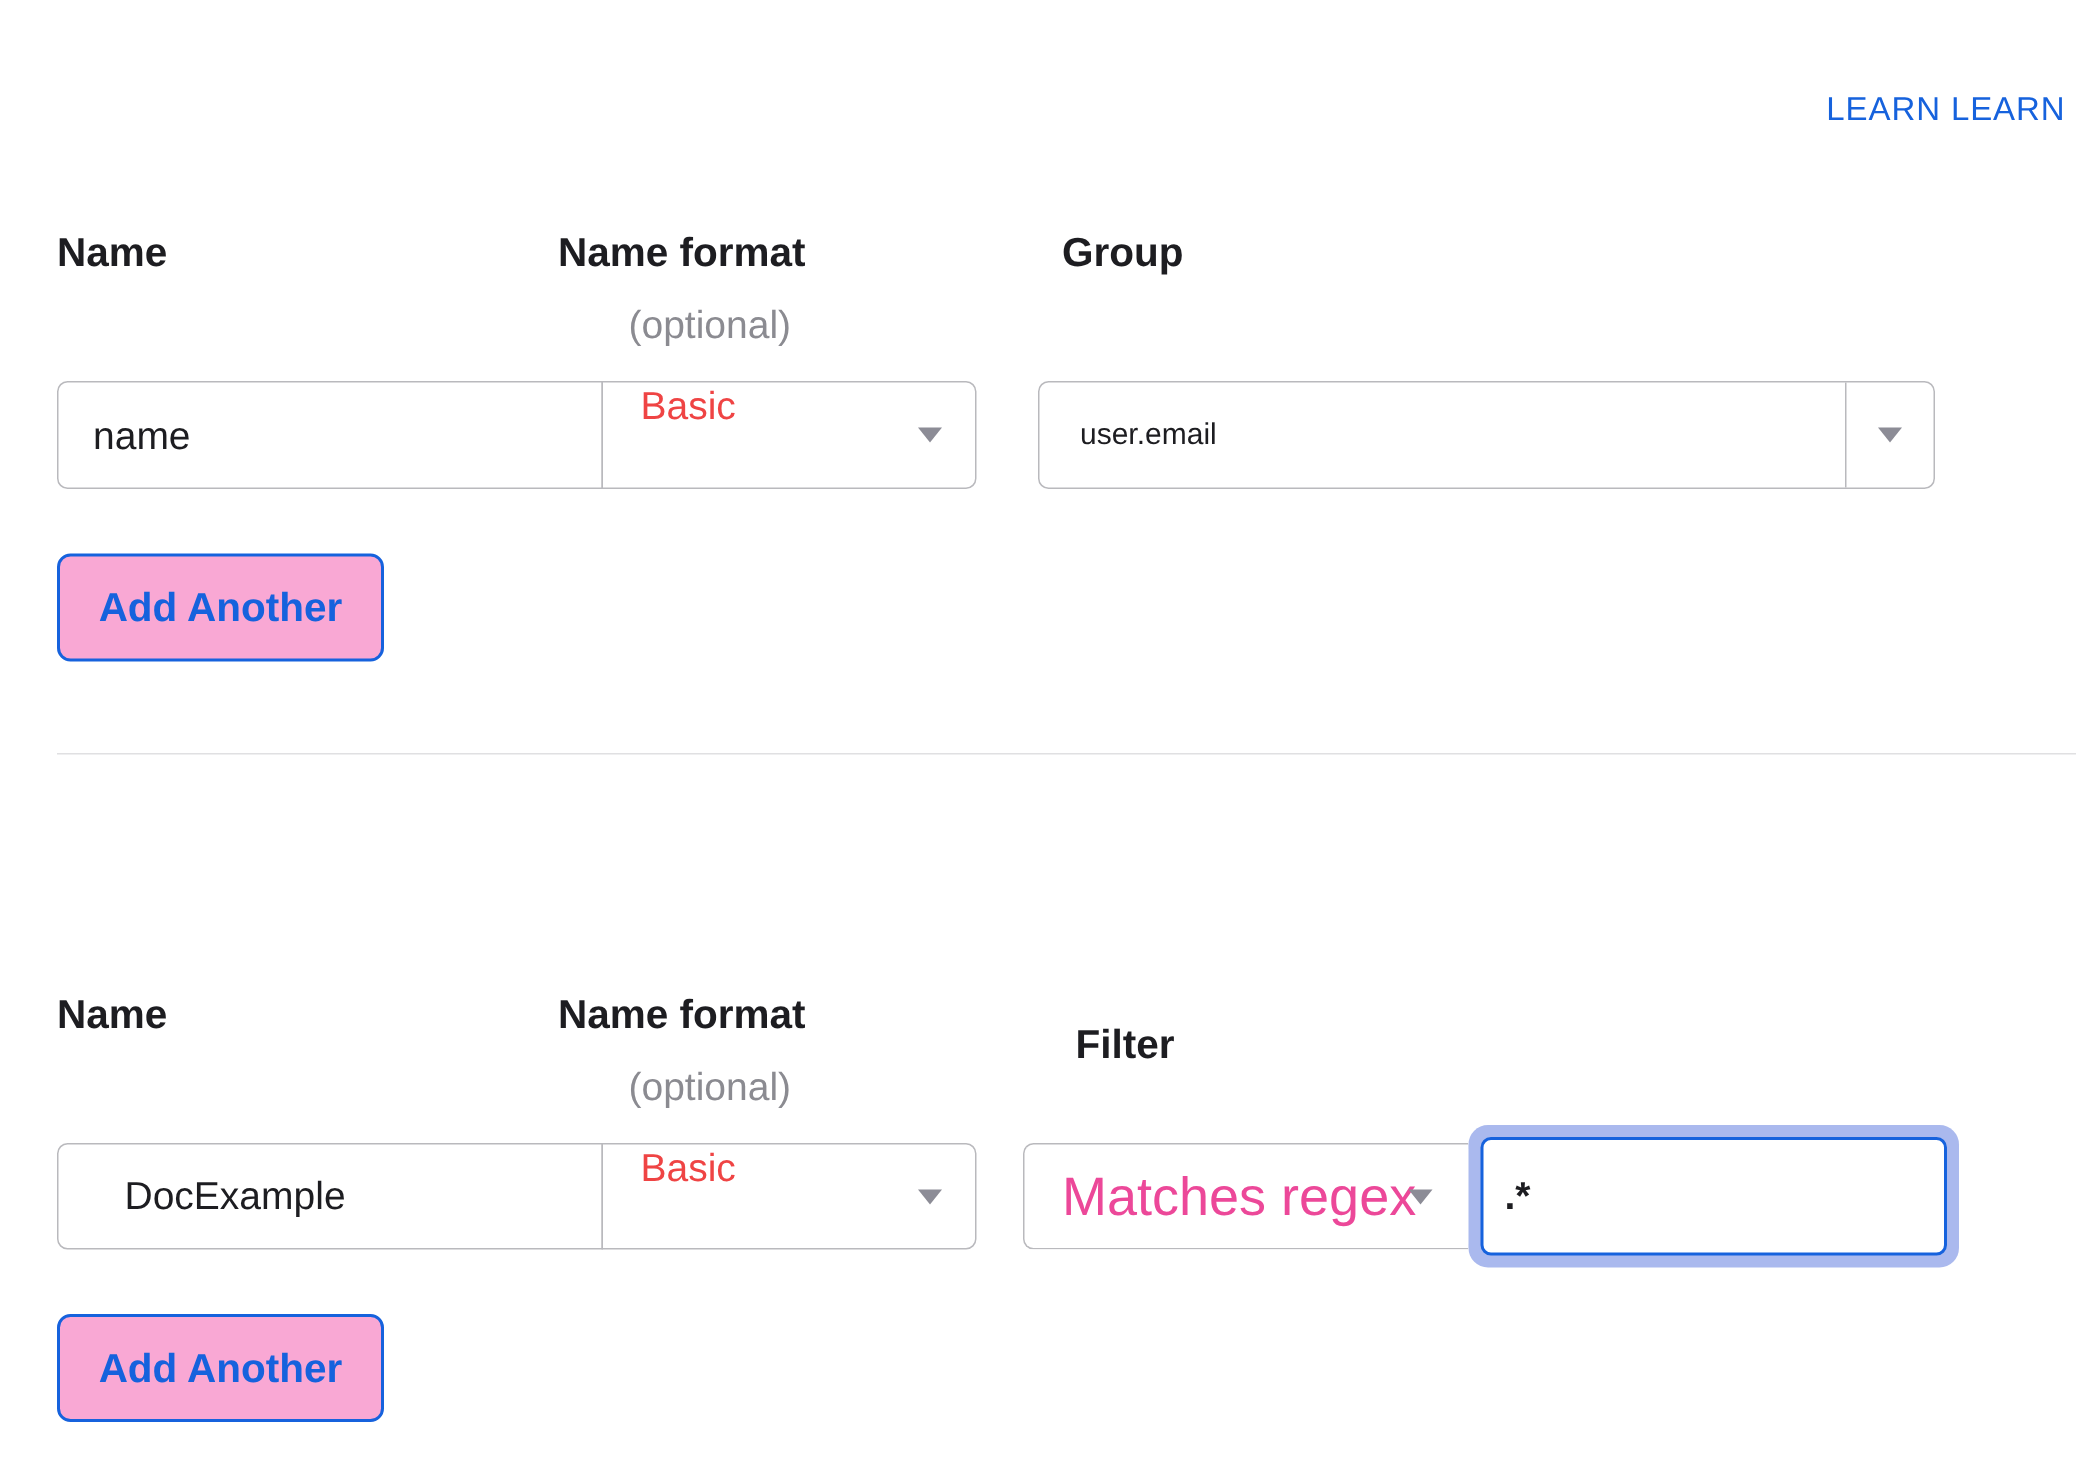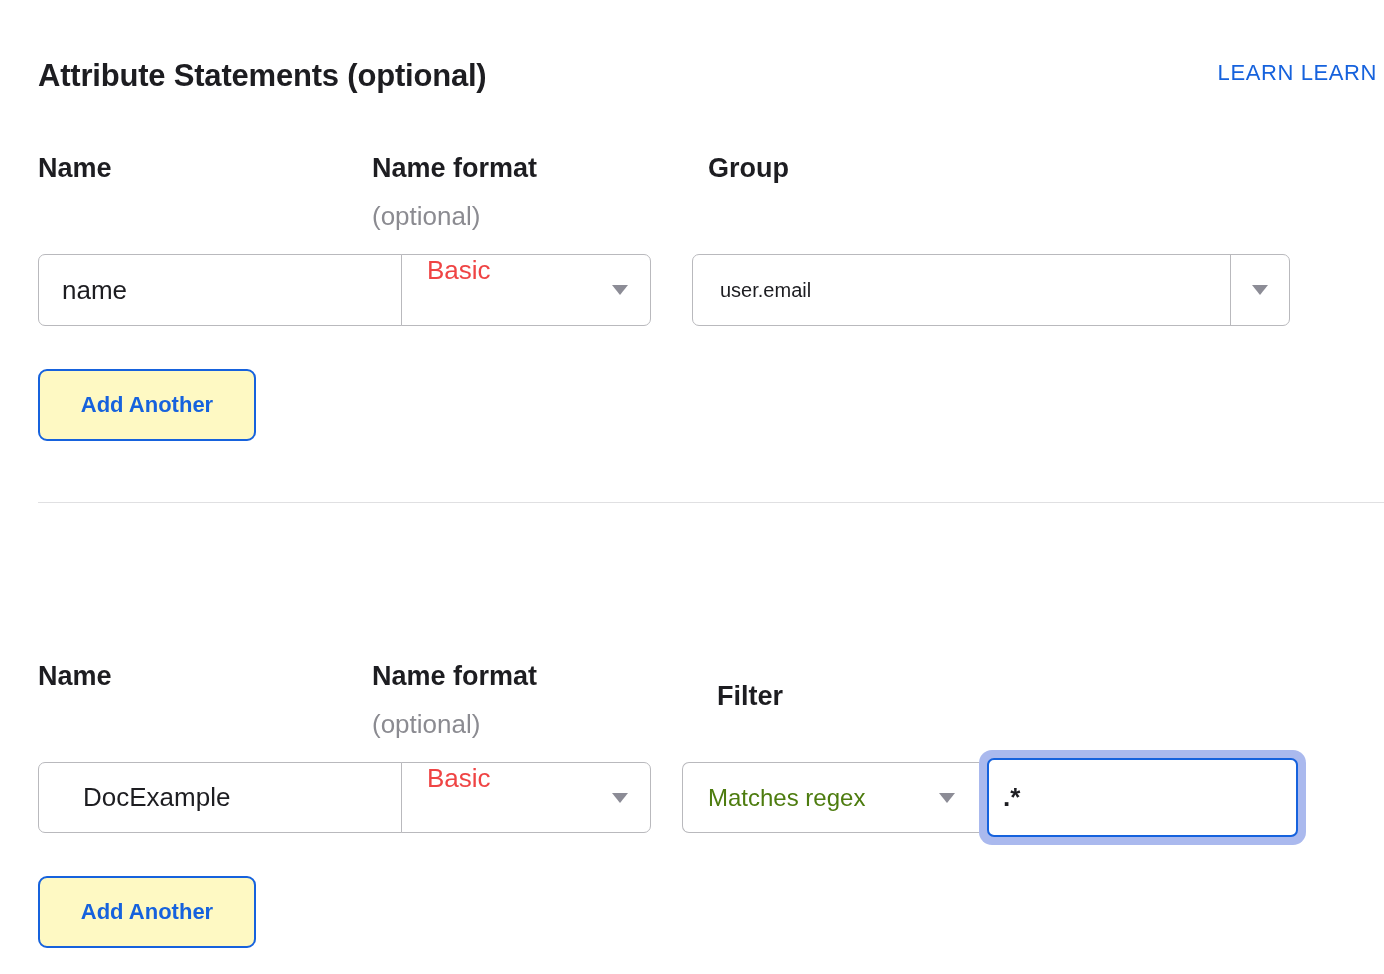--- a/index.html
+++ b/index.html
@@ -40,20 +40,21 @@
     font-weight:700;
     color:#1d1d21;
     white-space:nowrap;
   }
   .col-note {
     position:absolute;
     font-size:26px;
     font-weight:400;
     color:#8b8b91;
     white-space:nowrap;
+    margin-left:47px;
   }
   .field-group {
     position:absolute;
     left:38px;
     display:flex;
     height:72px;
   }
   .text-input {
     height:100%;
     border:1px solid #b9b9bd;
@@ -114,48 +115,48 @@
     width:59px;
     border-left:1px solid #b9b9bd;
     cursor:pointer;
   }
   .combo-arrow-seg .arrow-down { right:auto; left:50%; transform:translate(-50%,-50%); }
   .add-btn {
     position:absolute;
     left:38px;
     width:218px;
     height:72px;
-    background:#fef9c3;
+    background:#f9a8d4;
     border:2px solid #1662dd;
     border-radius:9px;
     color:#1662dd;
     font-family:"Liberation Sans", sans-serif;
-    font-size:22px;
+    font-size:27px;
     font-weight:700;
     cursor:pointer;
   }
   .divider {
     position:absolute;
     left:38px;
     top:502px;
     width:1346px;
     height:1px;
     background:#e0e0e2;
   }
   .standalone-select {
     position:absolute;
     border:1px solid #b9b9bd;
     border-right:none;
     border-radius:7px 0 0 7px;
     background:#fff;
     display:flex;
     align-items:center;
     padding-left:25px;
-    font-size:24px;
-    color:#4d7c0f;
+    font-size:36px;
+    color:#ec4899;
     cursor:pointer;
   }
   .focus-ring {
     position:absolute;
     left:979px;
     top:750px;
     width:327px;
     height:95px;
     background:#aab9ee;
     border-radius:13px;
@@ -173,21 +174,20 @@
     color:#1d1d21;
     padding:0 14px;
     outline:none;
   }
 </style>
 </head>
 <body>
 
 <div class="canvas">
 
-  <h2 class="section-title" style="top:58px;">Attribute Statements (optional)</h2>
 
   <a class="learn-more">LEARN LEARN</a>
 
   <div class="col-label" style="left:38px; top:153px;">Name</div>
   <div class="col-label" style="left:372px; top:153px;">Name format</div>
   <div class="col-note" style="left:372px; top:201px;">(optional)</div>
   <div class="col-label" style="left:708px; top:153px;">Group</div>
 
   <div class="field-group" style="top:254px;">
     <input class="text-input" style="width: 364px;" type="text" value="name">

